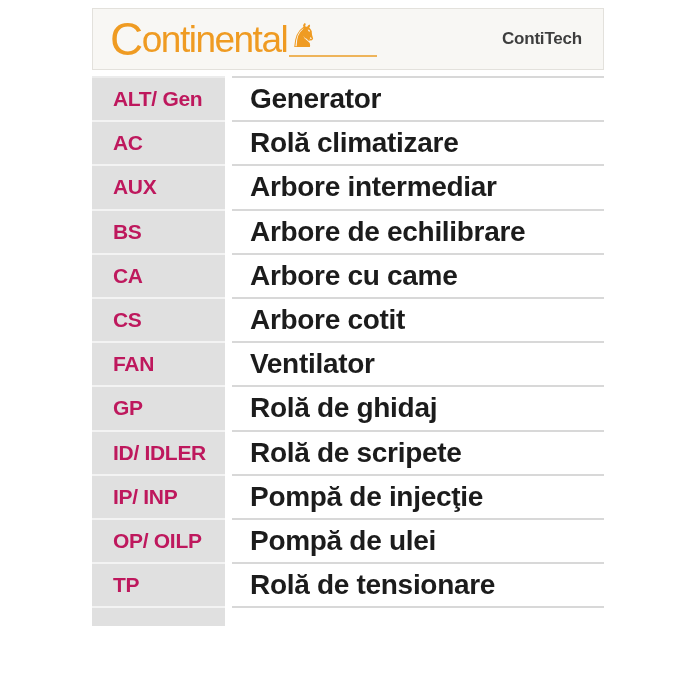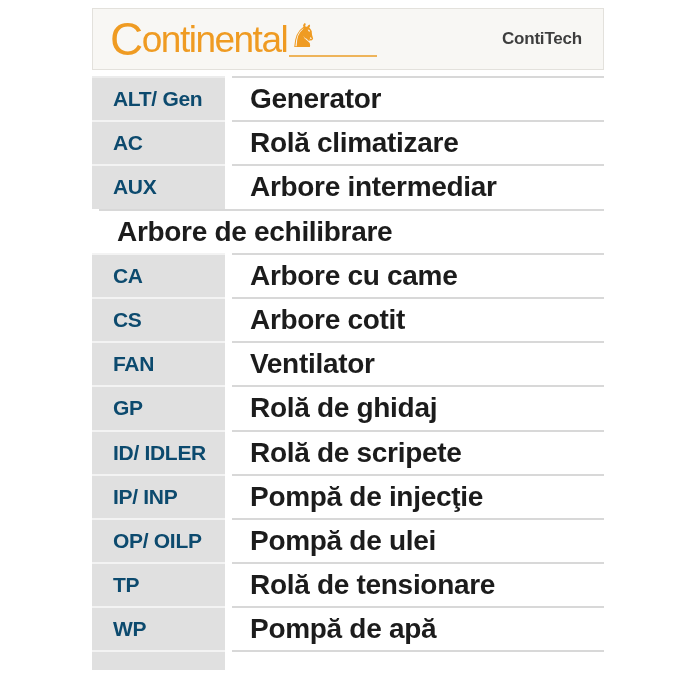--- a/index.html
+++ b/index.html
@@ -72,21 +72,21 @@
   }
   .abbr {
     width: 133px; flex: none;
     background: #e0e0e0;
     border-top: 2px solid #f3f3f3;
     display: flex; align-items: center;
     padding-left: 21px;
     font-weight: bold;
     font-size: 21px;
     letter-spacing: -0.3px;
-    color: #0c4a6e;
+    color: #be185d;
     white-space: nowrap;
     text-align: center;
   }
   .row:first-child .abbr { border-top: 2px solid #ececec; }
   .col-gap { width: 7px; flex: none; background: #ffffff; }
   .desc {
     flex: 1;
     background: #ffffff;
     border-top: 2px solid #d8d8d8;
     display: flex; align-items: center;
@@ -127,20 +127,21 @@
       <div class="desc">Rolă climatizare</div>
     </div>
 
     <div class="row">
       <div class="abbr">AUX</div>
       <div class="col-gap"></div>
       <div class="desc">Arbore intermediar</div>
     </div>
 
     <div class="row">
+      <div class="abbr">BS</div>
       <div class="col-gap"></div>
       <div class="desc">Arbore de echilibrare</div>
     </div>
 
     <div class="row">
       <div class="abbr">CA</div>
       <div class="col-gap"></div>
       <div class="desc">Arbore cu came</div>
     </div>
 
@@ -180,25 +181,20 @@
       <div class="desc">Pompă de ulei</div>
     </div>
 
 
     <div class="row">
       <div class="abbr">TP</div>
       <div class="col-gap"></div>
       <div class="desc">Rolă de tensionare</div>
     </div>
 
-    <div class="row">
-      <div class="abbr">WP</div>
-      <div class="col-gap"></div>
-      <div class="desc">Pompă de apă</div>
-    </div>
 
     <div class="row partial-row">
       <div class="abbr"></div>
       <div class="col-gap"></div>
       <div class="desc"></div>
     </div>
   </div>
 
 </div>
 

